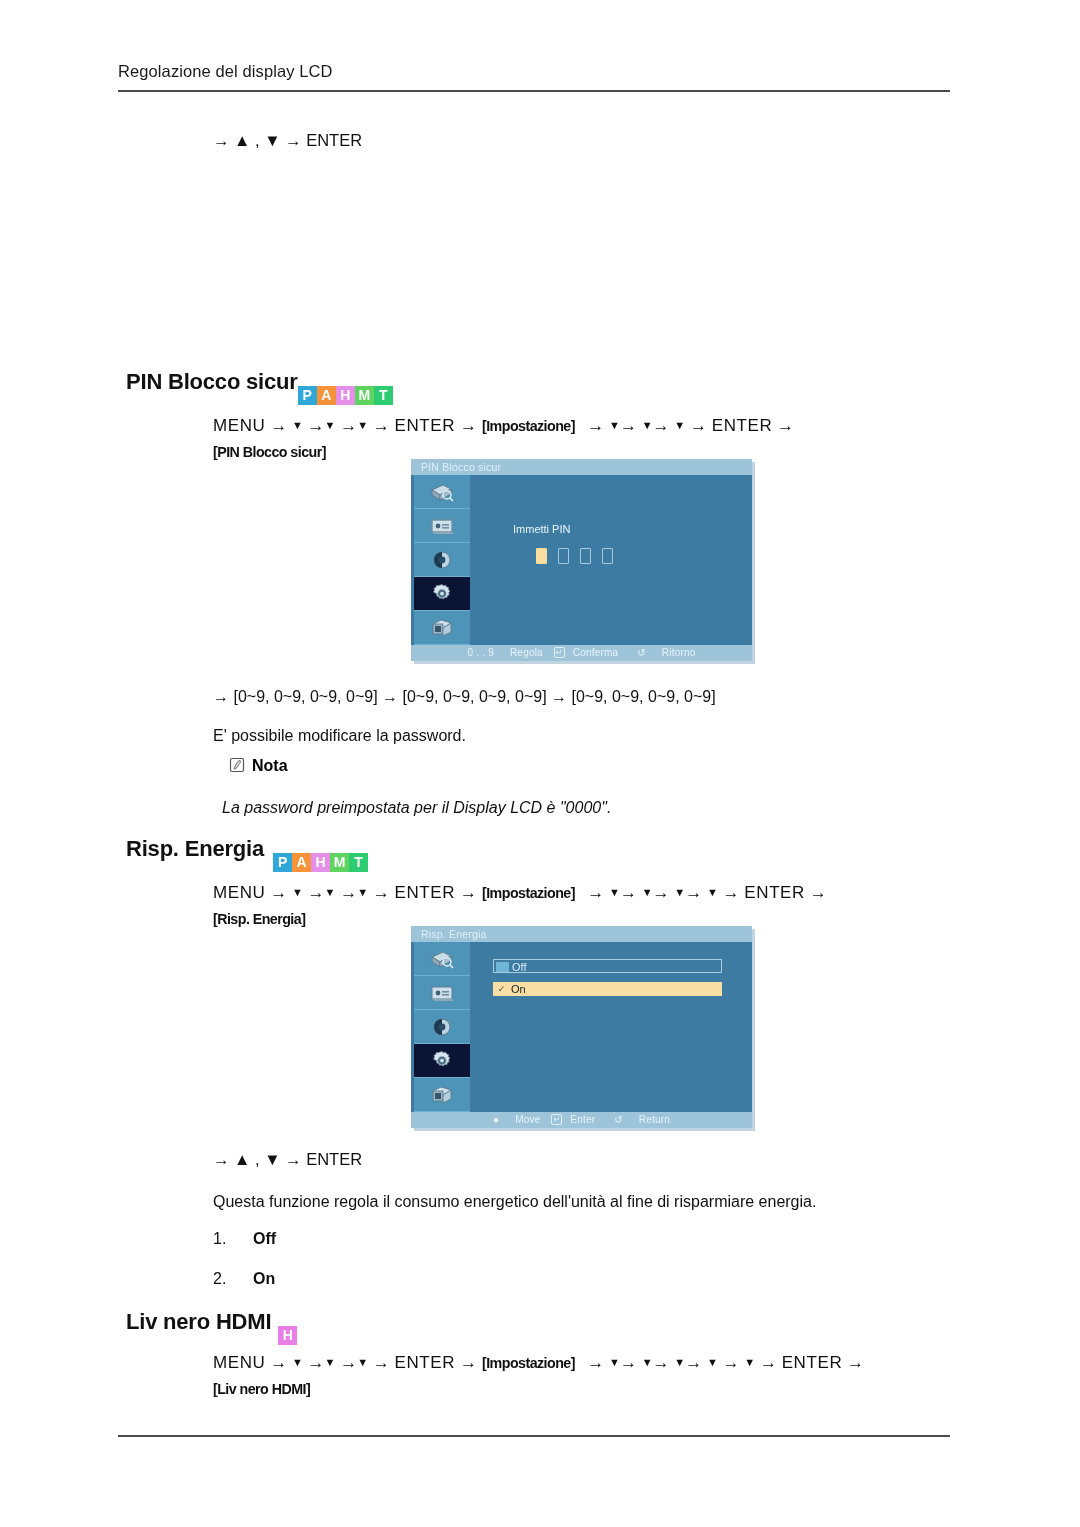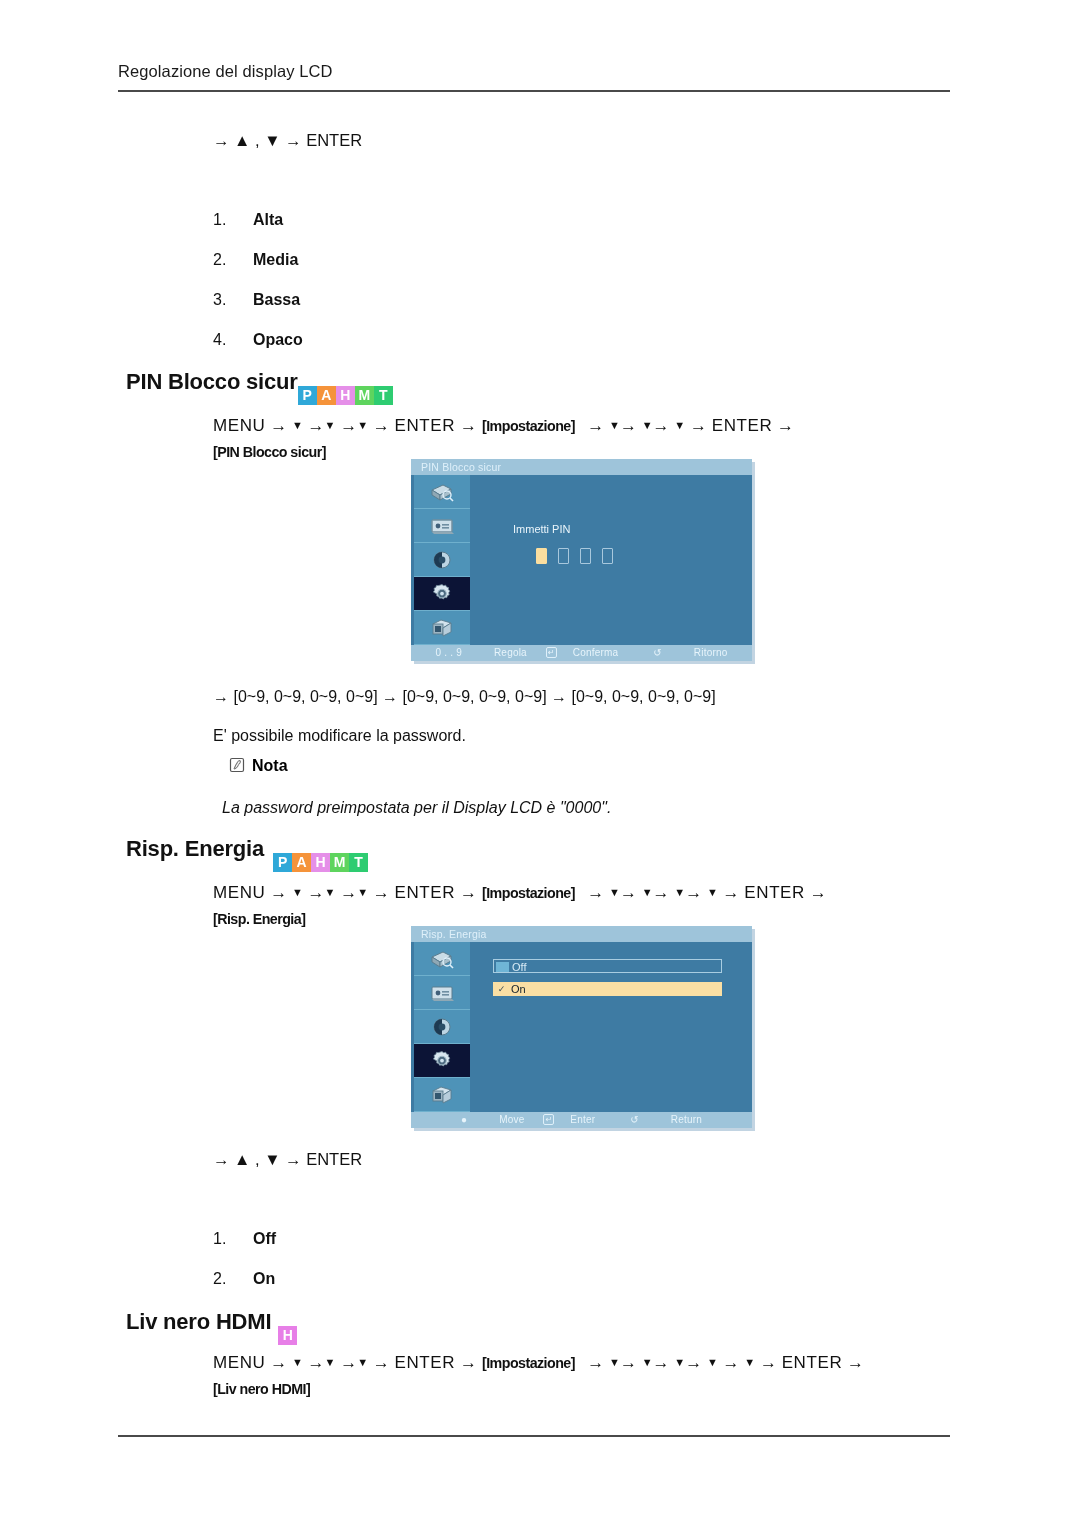--- a/index.html
+++ b/index.html
@@ -190,21 +190,21 @@
     bottom: 0;
     width: 100%;
     height: 16px;
     background: #9ec4da;
     color: #e7f4fb;
     font-size: 10px;
     line-height: 16px;
     text-align: center;
     letter-spacing: .2px;
   }
-  .osd-foot .k { display: inline-block; margin: 0 16px; text-align: right; }
+  .osd-foot .k { display: inline-block; margin: 0 8px; text-align: right; }
   .osd-foot .gl {
     display: inline-block;
     border: 1px solid #dff0fa;
     border-radius: 2px;
     font-size: 8px;
     line-height: 9px;
     padding: 0 1px;
     vertical-align: 1px;
   }
 
@@ -292,34 +292,20 @@
 <div class="page">
 
   <div class="page-header">
     <span class="htitle">Regolazione del display LCD</span>
   </div>
   <div class="rule top"></div>
 
   <div class="arrowline" style="left:213px; top:131px;">→ ▲ , ▼ → ENTER</div>
 
 
-  <div class="olist" style="left:213px; top:211px;">
-    <div class="li">
-      <span class="num">1.</span><span class="lab">Alta</span>
-    </div>
-    <div class="li">
-      <span class="num">2.</span><span class="lab">Media</span>
-    </div>
-    <div class="li">
-      <span class="num">3.</span><span class="lab">Bassa</span>
-    </div>
-    <div class="li">
-      <span class="num">4.</span><span class="lab">Opaco</span>
-    </div>
-  </div>
 
   <div class="heading" style="left:126px; top:369px;">
     <span>PIN Blocco sicur</span><span class="badges">
       <span class="badge" style="background:#2fa8d8">P</span><span class="badge" style="background:#f5933a">A</span><span class="badge" style="background:#e58fe8">H</span><span class="badge" style="background:#5ed45e">M</span><span class="badge" style="background:#2ecc71">T</span>
     </span>
   </div>
 
   <div class="menupath" style="left:213px; top:413px;">
     <span class="kw">MENU</span>
     <span class="arrow">→</span>
@@ -505,20 +491,21 @@
 
     <div class="osd-foot">
       <span class="k">●</span><span class="k">Move</span>
       <span class="gl">↵</span><span class="k">Enter</span>
       <span class="k">↺</span><span class="k">Return</span>
     </div>
   </div>
 
   <div class="arrowline" style="left:213px; top:1150px;">→ ▲ , ▼ → ENTER</div>
 
+  <div class="txt" style="left:213px; top:1191px;">Questa funzione regola il consumo energetico dell'unità al fine di risparmiare energia.</div>
 
   <div class="olist" style="left:213px; top:1230px;">
     <div class="li">
       <span class="num">1.</span><span class="lab">Off</span>
     </div>
     <div class="li">
       <span class="num">2.</span><span class="lab">On</span>
     </div>
   </div>
 

